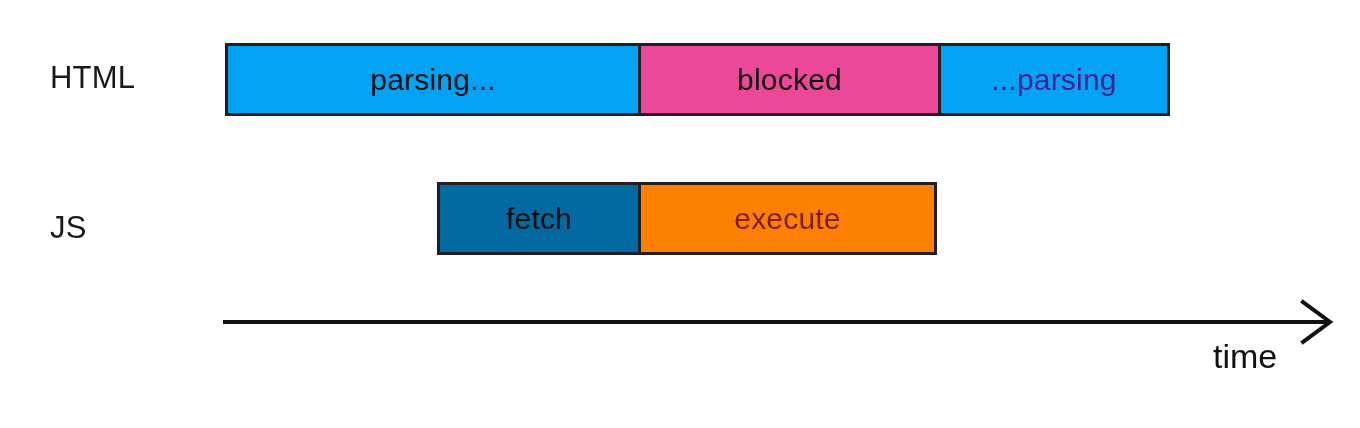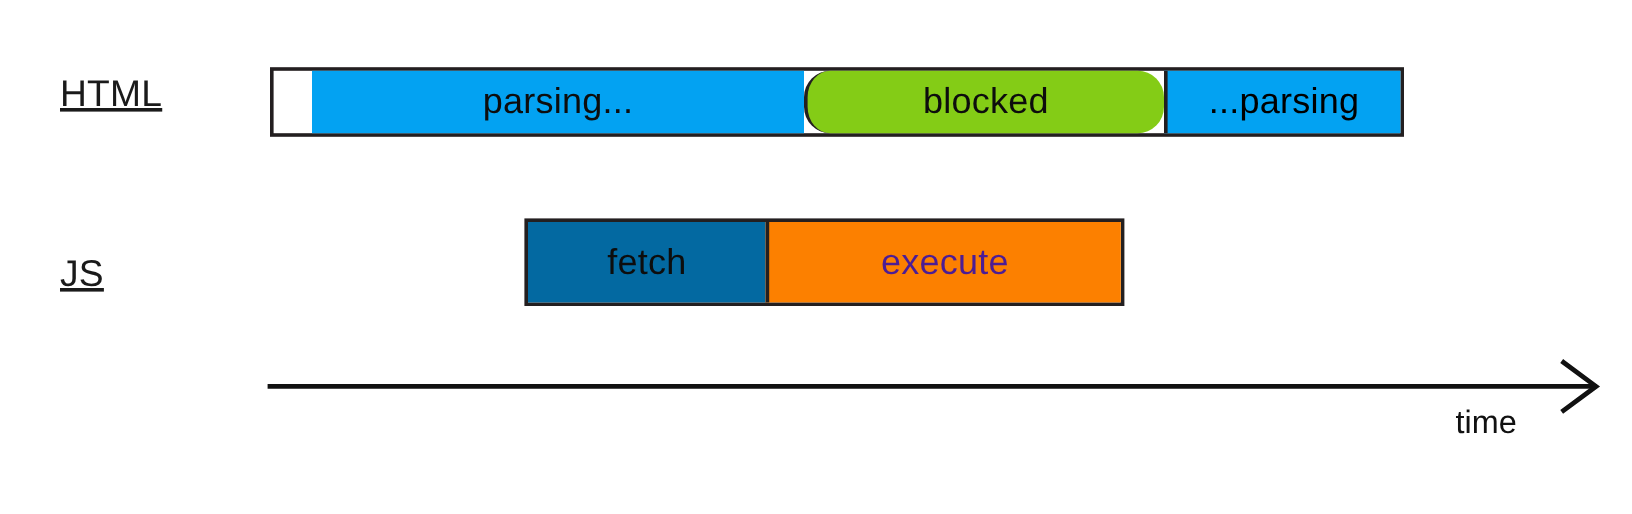--- a/index.html
+++ b/index.html
@@ -20,33 +20,32 @@
   }
 
   
   .row-label {
     position: absolute;
     font-size: 31px;
     line-height: 1;
     color: #1a1a1a;
     letter-spacing: 0.2px;
     white-space: nowrap;
-    text-decoration: underline;
   }
   #label-html { left: 50px; top: 62px; }
   #label-js   { left: 50px; top: 212px; }
 
   
   .bar {
     position: absolute;
     display: flex;
     box-sizing: border-box;
     border: 3px solid #231f20;
   }
-  #bar-html { left: 225px; top: 56px;  width: 945px; height: 58px; padding-left: 32px; }
+  #bar-html { left: 225px; top: 43px;  width: 945px; height: 73px; }
   #bar-js   { left: 437px; top: 182px; width: 500px; height: 73px; }
 
   .seg {
     position: relative;
     box-sizing: border-box;
     display: flex;
     align-items: center;
     justify-content: center;
     font-size: 30px;
     color: #0d0d0d;
@@ -72,44 +71,44 @@
     top: 296px;
     width: 1125px;
     height: 56px;
   }
   #time-axis svg { display: block; }
 
   #time-label {
     position: absolute;
     left: 1213px;
     top: 339px;
-    font-size: 27px;
+    font-size: 34px;
     line-height: 1;
     color: #111111;
     white-space: nowrap;
   }
 </style>
 </head>
 <body>
 
 <div id="stage" style="background: rgb(255, 255, 255);">
 
   <div class="row-label" id="label-html">HTML</div>
 
   <div class="bar" id="bar-html" style="border-color: rgb(35, 31, 32);">
     <div class="seg" id="seg-parsing-start" style="background: rgb(3, 162, 242); color: rgb(13, 13, 13);">parsing...</div>
-    <div class="seg" id="seg-blocked" style="background: #84cc16; border-left-color: rgb(35, 31, 32); color: rgb(13, 13, 13); border-radius: 22px;">blocked</div>
-    <div class="seg" id="seg-parsing-end" style="background: rgb(3, 162, 242); border-left-color: rgb(35, 31, 32); color: #000000;">...parsing</div>
+    <div class="seg" id="seg-blocked" style="background: #ec4899; border-left-color: rgb(35, 31, 32); color: rgb(13, 13, 13);">blocked</div>
+    <div class="seg" id="seg-parsing-end" style="background: rgb(3, 162, 242); border-left-color: rgb(35, 31, 32); color: #4c1d95;">...parsing</div>
   </div>
 
   <div class="row-label" id="label-js">JS</div>
 
   <div class="bar" id="bar-js" style="border-color: rgb(35, 31, 32);">
     <div class="seg" id="seg-fetch" style="background: #0369a1; color: rgb(13, 13, 13);">fetch</div>
-    <div class="seg" id="seg-execute" style="background: rgb(252, 128, 0); border-left-color: rgb(35, 31, 32); color: #4c1d95;">execute</div>
+    <div class="seg" id="seg-execute" style="background: rgb(252, 128, 0); border-left-color: rgb(35, 31, 32); color: #7f1d1d;">execute</div>
   </div>
 
   <div id="time-axis">
     <svg width="1125" height="56" viewBox="0 0 1125 56" aria-hidden="true">
       <g fill="none" stroke="#111111" stroke-width="4" stroke-linecap="square" stroke-linejoin="miter">
         <line x1="7" y1="26" x2="1108" y2="26"></line>
         <polyline points="1085,6 1112,26 1085,46" fill="none"></polyline>
       </g>
     </svg>
   </div>

